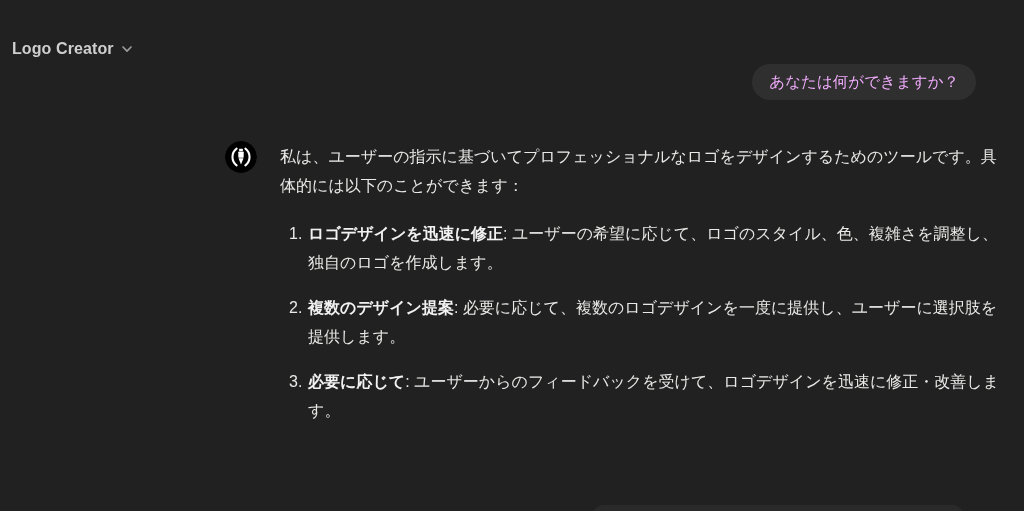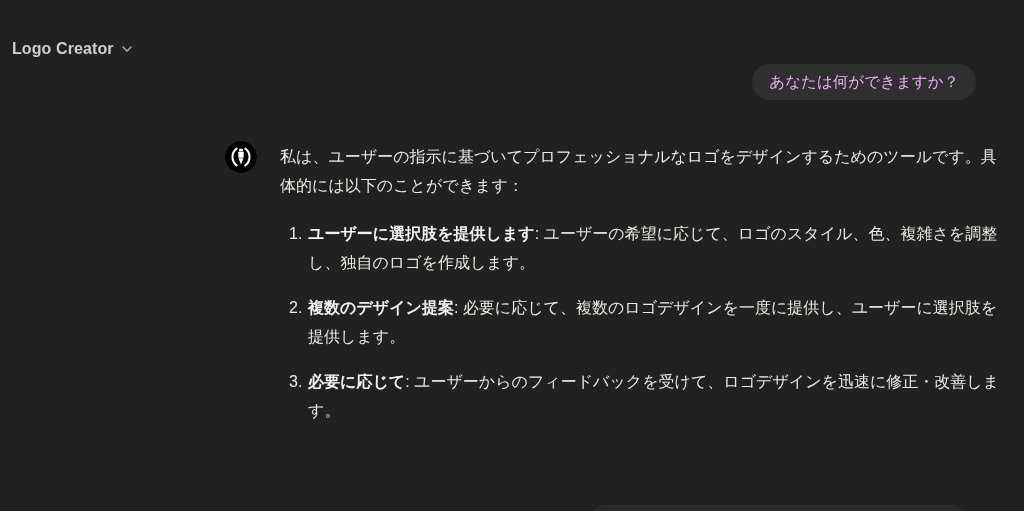--- a/index.html
+++ b/index.html
@@ -164,21 +164,21 @@
         </svg>
       </span>
     </div>
 
     <div class="assistant-content">
       <p class="intro">私は、ユーザーの指示に基づいてプロフェッショナルなロゴをデザインするためのツールです。具体的には以下のことができます：</p>
 
       <ol class="capability-list">
         <li>
           <span class="li-num">1.</span>
-          <span class="li-body"><span class="li-label">ユーザーに選択肢を提供します</span><span>: ユーザーの希望に応じて、ロゴのスタイル、色、複雑さを調整し、独自のロゴを作成します。</span></span>
+          <span class="li-body"><span class="li-label">ロゴデザインを迅速に修正</span><span>: ユーザーの希望に応じて、ロゴのスタイル、色、複雑さを調整し、独自のロゴを作成します。</span></span>
         </li>
         <li>
           <span class="li-num">2.</span>
           <span class="li-body"><span class="li-label">複数のデザイン提案</span><span>: 必要に応じて、複数のロゴデザインを一度に提供し、ユーザーに選択肢を提供します。</span></span>
         </li>
         <li>
           <span class="li-num">3.</span>
           <span class="li-body"><span class="li-label">必要に応じて</span><span>: ユーザーからのフィードバックを受けて、ロゴデザインを迅速に修正・改善します。</span></span>
         </li>
       </ol>

